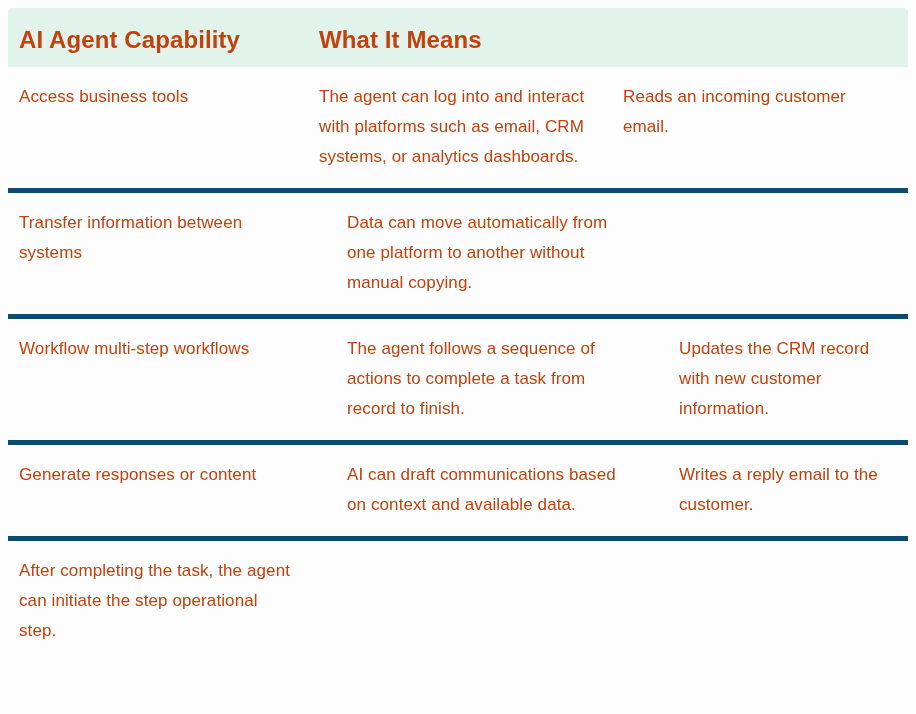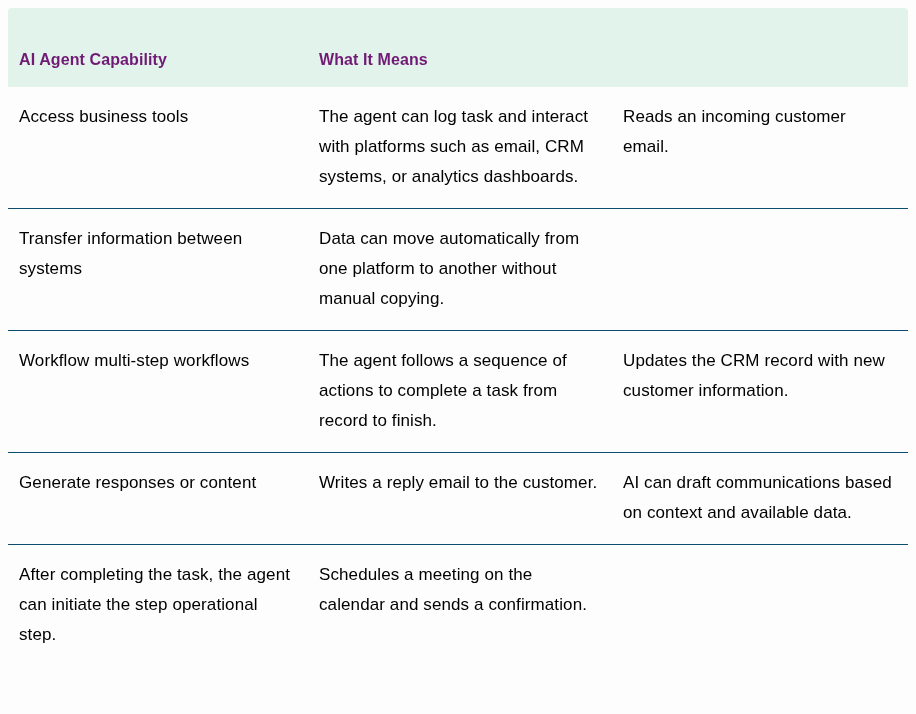--- a/index.html
+++ b/index.html
@@ -17,72 +17,71 @@
     width: 900px;
   }
   .row {
     display: grid;
     grid-template-columns: 300px 304px 1fr;
   }
   .cell {
     padding: 15px 14px 15px 11px;
     font-size: 17px;
     line-height: 30px;
-    color: #000000;
+    color: #c2410c;
     letter-spacing: 0.1px;
   }
   .row.header {
     background: #e2f3eb;
     border-radius: 4px 4px 0 0;
   }
   .row.header .cell {
-    color: #701a75;
+    color: #c2410c;
     font-weight: bold;
-    font-size: 16px;
+    font-size: 24px;
     padding-top: 17px;
     padding-bottom: 12px;
-    margin-top: 20px;
   }
   #rows .row + .row {
-    border-top: 1px solid #0c4a6e;
+    border-top: 5px solid #0c4a6e;
+    gap: 28px;
   }
   .row.body .cell {
     padding-bottom: 16px;
   }
 </style>
 </head>
 <body>
 
 <div class="table-wrap">
   <div class="row header">
     <div class="cell">AI Agent Capability</div>
     <div class="cell">What It Means</div>
   </div>
   <div id="rows">
   <div class="row body">
     <div class="cell">Access business tools</div>
-    <div class="cell">The agent can log task and interact with platforms such as email, CRM systems, or analytics dashboards.</div>
+    <div class="cell">The agent can log into and interact with platforms such as email, CRM systems, or analytics dashboards.</div>
     <div class="cell">Reads an incoming customer email.</div>
   </div>
 
   <div class="row body">
     <div class="cell">Transfer information between systems</div>
     <div class="cell">Data can move automatically from one platform to another without manual copying.</div>
   </div>
 
   <div class="row body">
     <div class="cell">Workflow multi-step workflows</div>
     <div class="cell">The agent follows a sequence of actions to complete a task from record to finish.</div>
     <div class="cell">Updates the CRM record with new customer information.</div>
   </div>
 
   <div class="row body">
     <div class="cell">Generate responses or content</div>
+    <div class="cell">AI can draft communications based on context and available data.</div>
     <div class="cell">Writes a reply email to the customer.</div>
-    <div class="cell">AI can draft communications based on context and available data.</div>
   </div>
 
   <div class="row body">
     <div class="cell">After completing the task, the agent can initiate the step operational step.</div>
-    <div class="cell">Schedules a meeting on the calendar and sends a confirmation.</div>
   </div>
 </div>
 </div>
 
 </body></html>

